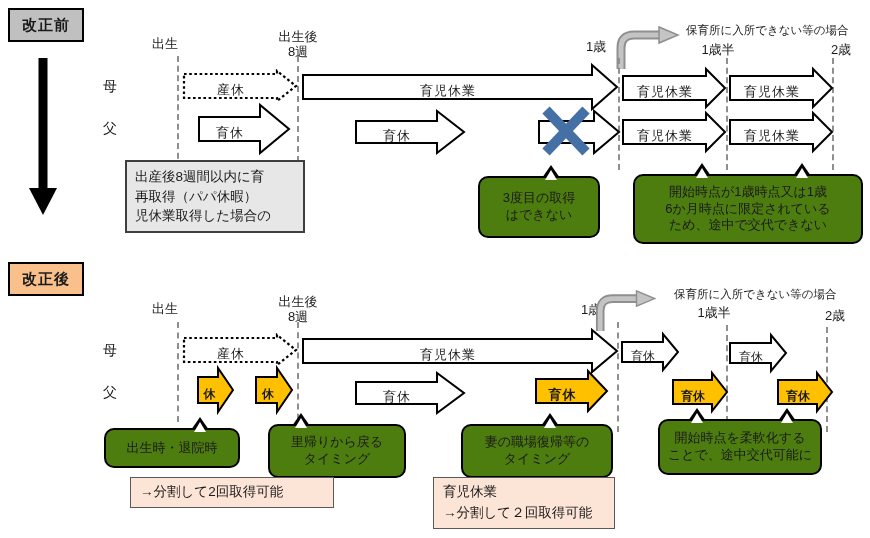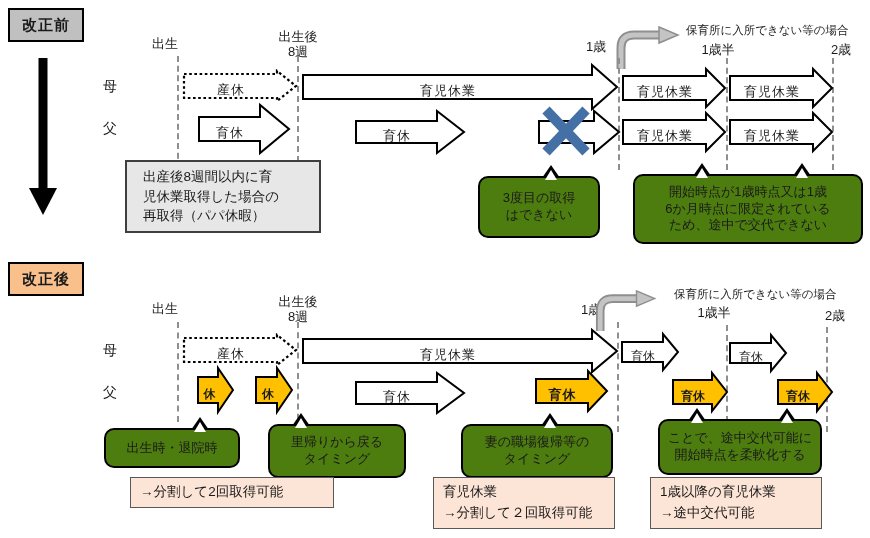--- a/index.html
+++ b/index.html
@@ -24,21 +24,21 @@
   .bubble{position:absolute;background:#4d7c0f;border:2.5px solid #000;border-radius:10px;
           display:flex;flex-direction:column;align-items:center;justify-content:center;
           font-size:13px;line-height:1.3;text-align:center;}
   .tail{position:absolute;top:-13px;width:0;height:0;
         border-left:9px solid transparent;border-right:9px solid transparent;
         border-bottom:13px solid #000;}
   .tail::after{content:"";position:absolute;left:-6px;top:5px;width:0;height:0;
         border-left:6px solid transparent;border-right:6px solid transparent;
         border-bottom:10px solid #fff;}
   .note-gray{background:var(--notegray,#E7E7E7);border:2px solid #3f3f3f;
-             font-size:13.5px;line-height:1.45;padding:5px 16px;}
+             font-size:13.5px;line-height:1.45;padding:5px 8px;}
   .summary{background:var(--peach,#FCE4D6);border:1.5px solid #595959;
            font-size:13.5px;line-height:1.55;padding:4px 9px;}
   .summary .b{font-weight:400;}
 </style>
 </head>
 <body>
 
 <div id="canvas">
 
   <div class="abs" style="left:0;top:0;width:870px;height:255px;">
@@ -130,22 +130,22 @@
     </div>
     <div class="arrow" style="left:729px;top:112px;width:104px;height:40px;">
       <svg class="arr" viewBox="0 0 104 40">
           <polygon class="p-white" points="1,8 84,8 84,1 103,20 84,39 84,32 1,32"></polygon>
         </svg>
       <span class="alab" style="right:20px;">育児休業</span>
     </div>
 
     <div class="abs note-gray" style="left:125px;top:160px;width:160px;">
       <div>出産後8週間以内に育</div>
+      <div>再取得（パパ休暇）</div>
       <div>児休業取得した場合の</div>
-      <div>再取得（パパ休暇）</div>
     </div>
 
     <div class="bubble" style="left:478px;top:176px;width:118px;height:58px;">
       <span class="tail" style="left:62px;"></span>
       <div>3度目の取得</div>
       <div>はできない</div>
     </div>
     <div class="bubble" style="left:633px;top:174px;width:226px;height:66px;">
       <span class="tail" style="left:58px;"></span>
       <span class="tail" style="left:158px;"></span>
@@ -257,29 +257,25 @@
       <div>タイミング</div>
     </div>
     <div class="bubble" style="left:461px;top:169px;width:148px;height:50px;">
       <span class="tail" style="left:78px;"></span>
       <div>妻の職場復帰等の</div>
       <div>タイミング</div>
     </div>
     <div class="bubble" style="left:658px;top:164px;width:160px;height:52px;">
       <span class="tail" style="left:28px;"></span>
       <span class="tail" style="left:118px;"></span>
+      <div>開始時点を柔軟化する</div>
       <div>ことで、途中交代可能に</div>
-      <div>開始時点を柔軟化する</div>
     </div>
 
     <div class="abs summary" style="left:130px;top:222px;width:184px;">
       <div class="b">→分割して2回取得可能</div>
     </div>
     <div class="abs summary" style="left:433px;top:222px;width:162px;">
       <div>育児休業</div>
       <div class="b">→分割して２回取得可能</div>
     </div>
-    <div class="abs summary" style="left:650px;top:222px;width:152px;">
-      <div>1歳以降の育児休業</div>
-      <div class="b">→途中交代可能</div>
-    </div>
   </div>
 </div>
 
 </body></html>

